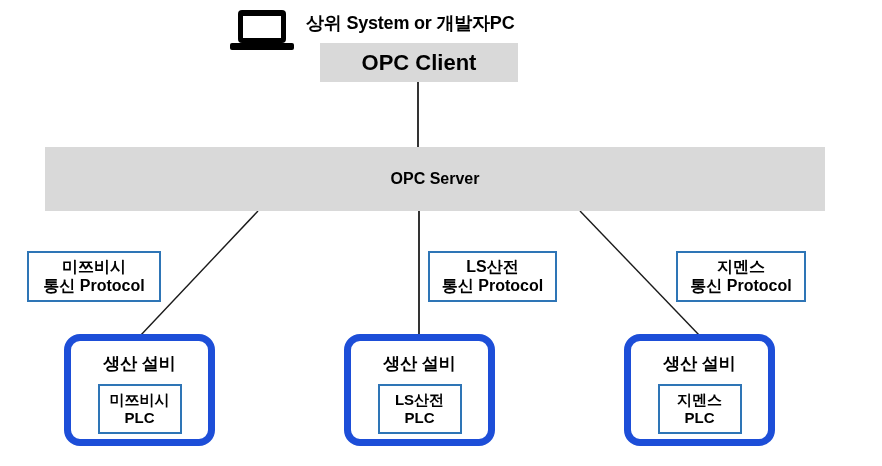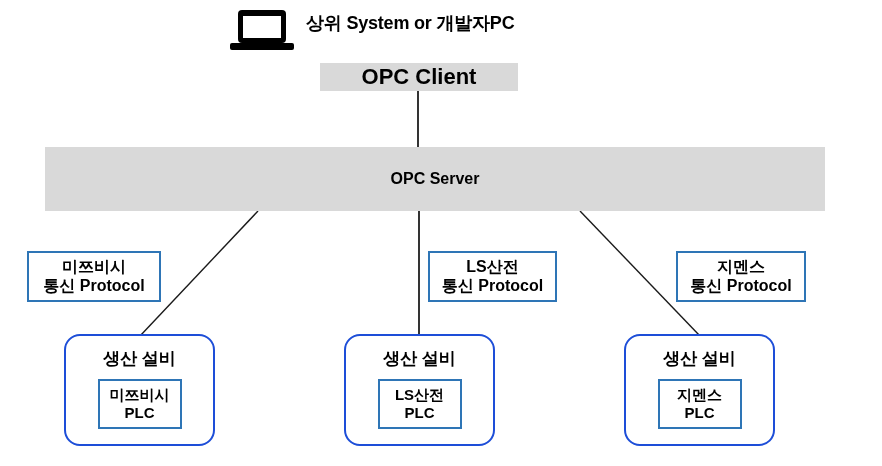--- a/index.html
+++ b/index.html
@@ -54,23 +54,22 @@
     display: flex;
     align-items: center;
     justify-content: center;
     color: #000000;
     font-weight: bold;
   }
   .opc-client {
     left: 320px;
     top: 43px;
     width: 198px;
-    height: 28px;
+    height: 39px;
     font-size: 22px;
-    margin-top: 20px;
   }
   .opc-server {
     left: 45px;
     top: 147px;
     width: 780px;
     height: 64px;
     font-size: 16px;
   }
 
   
@@ -92,21 +91,21 @@
   .proto-1 { left: 27px;  top: 251px; width: 134px; }
   .proto-2 { left: 428px; top: 251px; width: 129px; }
   .proto-3 { left: 676px; top: 251px; width: 130px; }
 
   
   .equip {
     position: absolute;
     top: 334px;
     width: 151px;
     height: 112px;
-    border: 2px solid #1d4ed8;
+    border: 7px solid #1d4ed8;
     border-radius: 16px;
     background: #ffffff;
     box-sizing: border-box;
     display: flex;
     flex-direction: column;
     align-items: center;
   }
   .equip-1 { left: 64px; }
   .equip-2 { left: 344px; }
   .equip-3 { left: 624px; }

